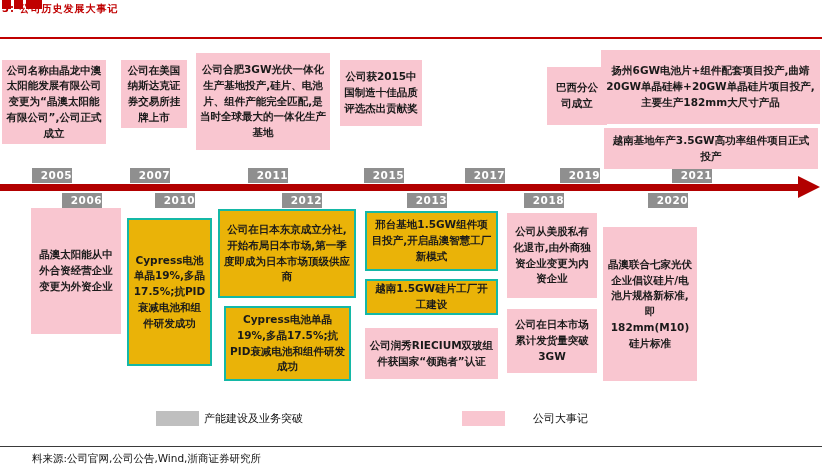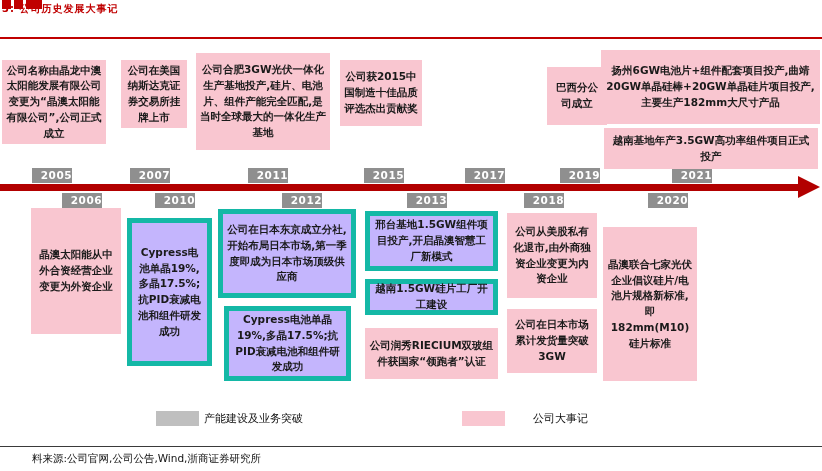--- a/index.html
+++ b/index.html
@@ -31,21 +31,21 @@
     font-size:10.5px;font-weight:bold;text-align:right;line-height:15px;letter-spacing:.5px;
   }
   .year.top{top:168px;}
   .year.bot{top:193px;}
   
   .box{
     position:absolute;box-sizing:border-box;display:flex;align-items:center;justify-content:center;
     text-align:center;padding:3px 4px;font-size:10.5px;font-weight:bold;color:#1a1a1a;line-height:1.5;
   }
   .box.pink{background:#f9c6d0;}
-  .box.white{background:#c4b5fd;border:5px solid #14b8a6;}
+  .box.white{background:#eab308;border:2px solid #14b8a6;}
   
   .swatch{position:absolute;top:411px;width:43px;height:15px;}
   .swatch.gray{background:#bfbfbf;}
   .swatch.pink{background:#f9c6d0;}
   .legend-label{
     position:absolute;top:411px;height:15px;line-height:15px;
     font-size:11px;font-weight:normal;color:#111111;white-space:nowrap;
   }
   
   .footer-rule{position:absolute;left:0;top:446px;width:822px;height:1px;background:#3a3a3a;}

